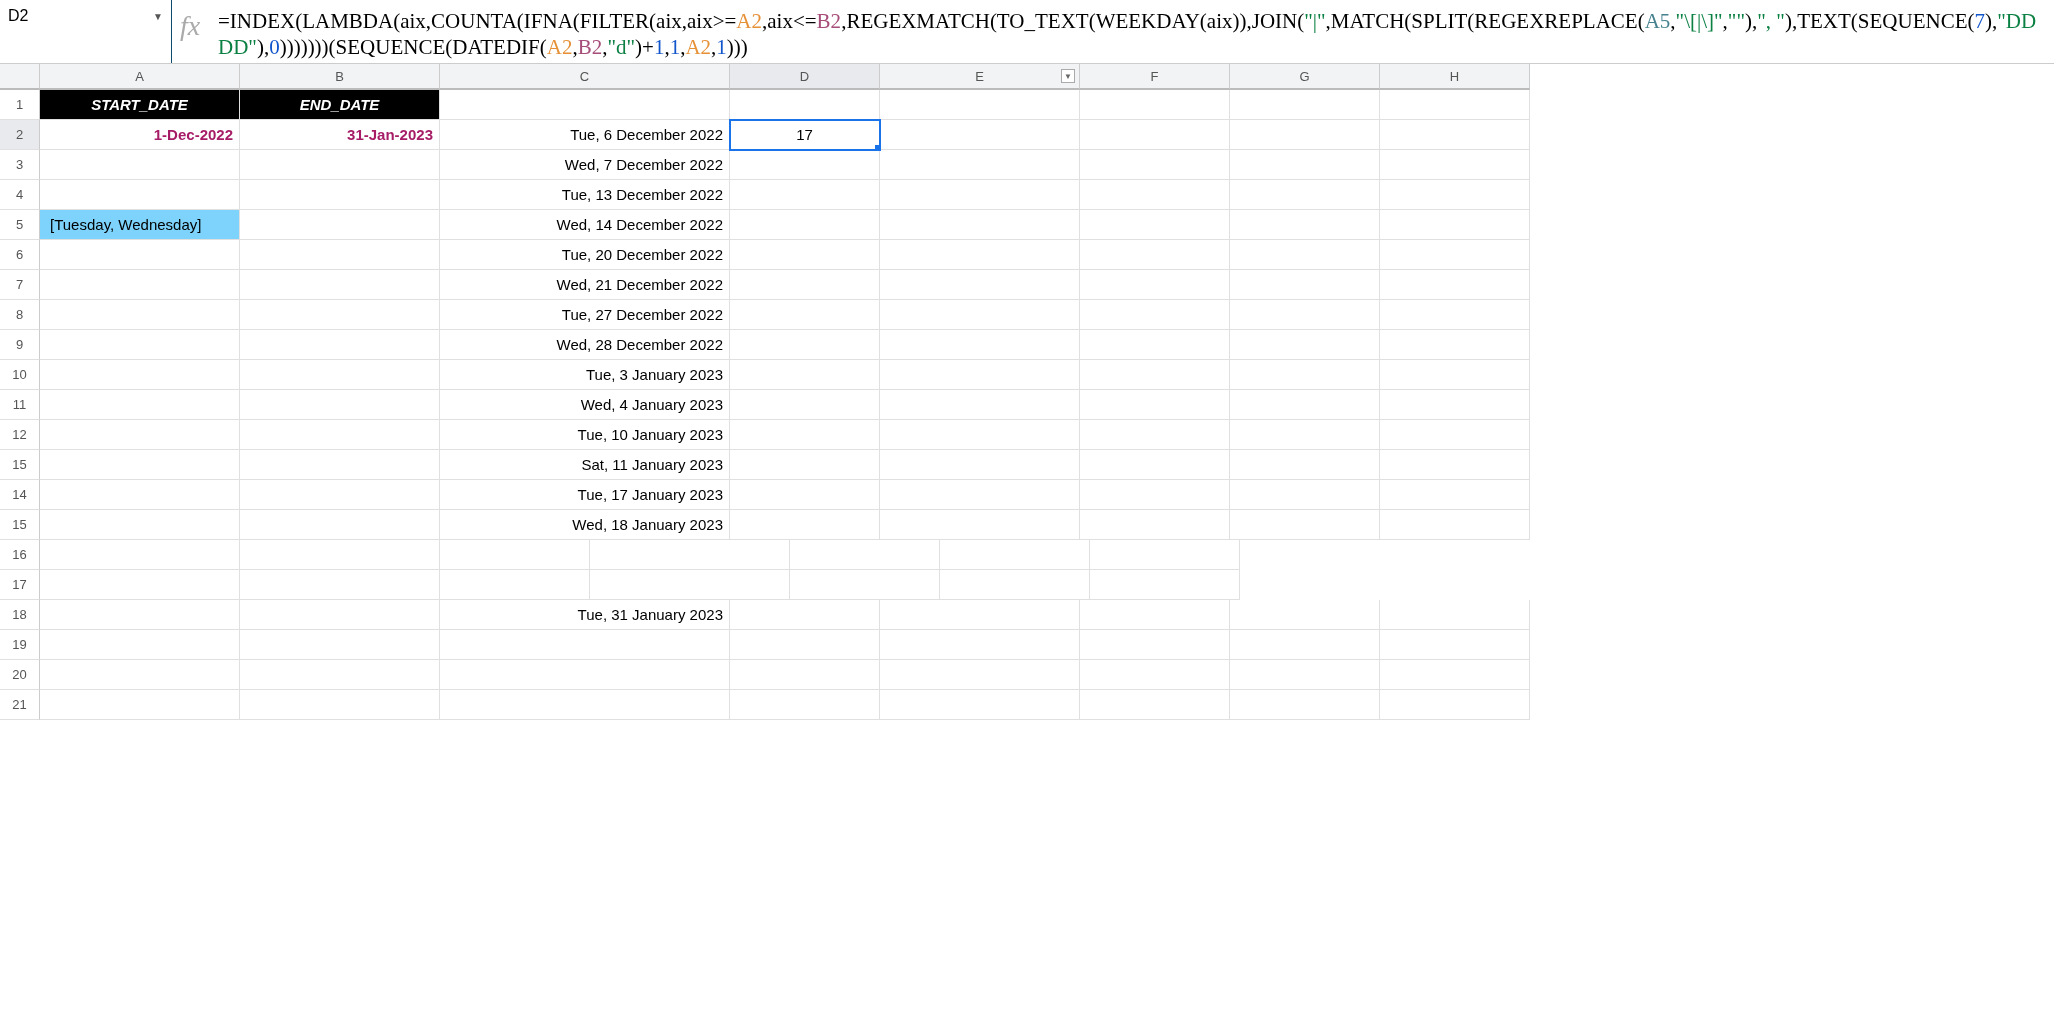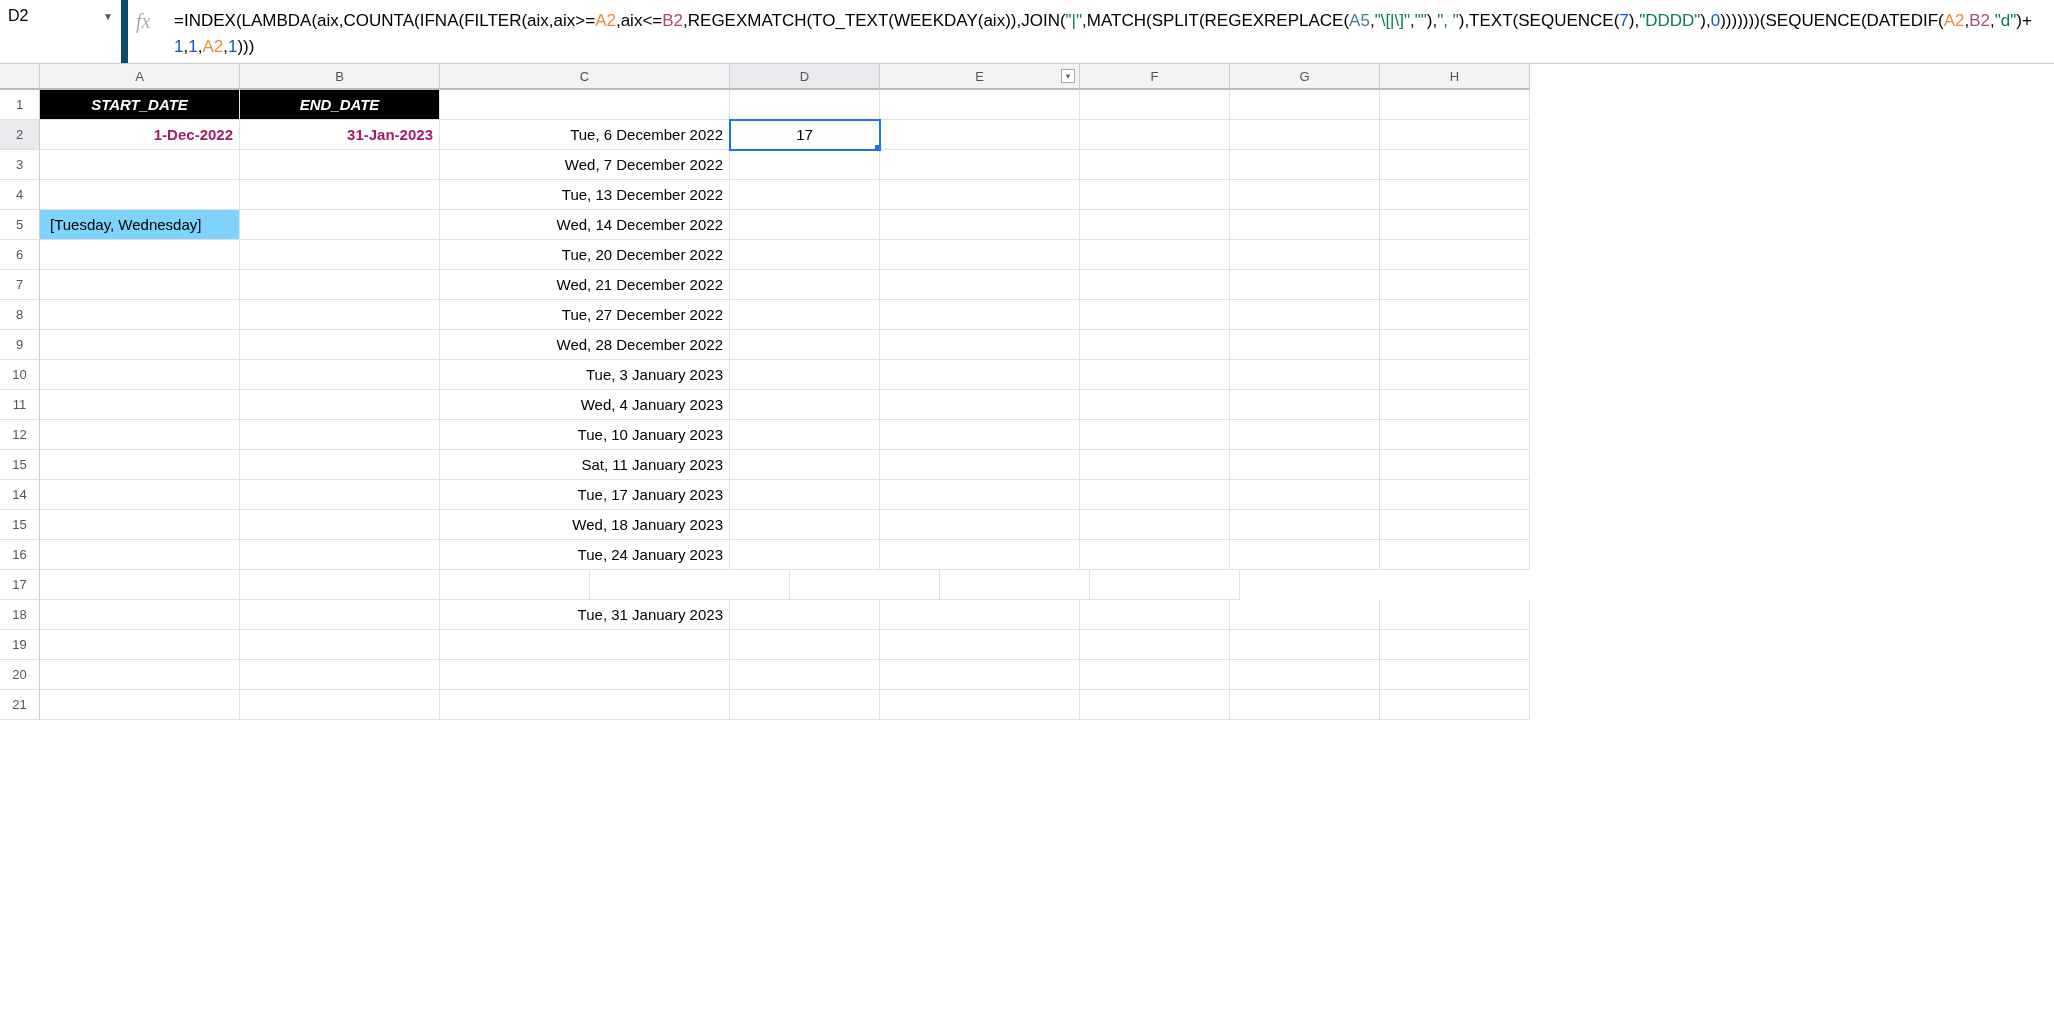--- a/index.html
+++ b/index.html
@@ -13,22 +13,22 @@
   }
   .top-bar {
     display: flex;
     align-items: stretch;
     border-bottom: 1px solid #ccc;
     height: 64px;
   }
   .name-box-wrap {
     display: flex;
     flex-direction: column;
-    width: 128px;
-    border-right: 7px solid #0c4a6e;
+    width: 172px;
+    border-right: 1px solid #0c4a6e;
   }
   .name-box {
     display: flex;
     align-items: center;
     justify-content: space-between;
     padding: 4px 8px;
     height: 32px;
     font-size: 16px;
   }
   .name-box-dd {
@@ -39,27 +39,27 @@
     display: flex;
     align-items: flex-start;
     flex: 1;
     padding: 4px 8px;
     gap: 10px;
   }
   .fx-label {
     font-family: Georgia, 'Times New Roman', serif;
     font-style: italic;
     color: #aaa;
-    font-size: 20px;
+    font-size: 28px;
     padding-top: 6px;
     min-width: 28px;
   }
   .formula-text {
-    font-family: Liberation Sans, sans-serif;
-    font-size: 17px;
+    font-family: Liberation Serif, serif;
+    font-size: 21px;
     line-height: 26px;
     padding-top: 4px;
     white-space: pre-wrap;
     word-break: break-all;
   }
   .tok-ref-a2 { color: #e69138; }
   .tok-ref-b2 { color: #a64d79; }
   .tok-ref-a5 { color: #45818e; }
   .tok-str   { color: #0b8043; }
   .tok-num   { color: #1155cc; }
@@ -440,23 +440,20 @@
           </div>
           <div class="cell wD"></div>
           <div class="cell wE"></div>
           <div class="cell wF"></div>
           <div class="cell wG"></div>
           <div class="cell wH"></div>
         </div>
         <div class="data-row">
           <div class="cell wA"></div>
           <div class="cell wB"></div>
-          <div class="cell wC center">
-            <span>Tue, 24 January 2023</span>
-          </div>
           <div class="cell wD"></div>
           <div class="cell wE"></div>
           <div class="cell wF"></div>
           <div class="cell wG"></div>
           <div class="cell wH"></div>
         </div>
         <div class="data-row">
           <div class="cell wA"></div>
           <div class="cell wB"></div>
           <div class="cell wD"></div>

